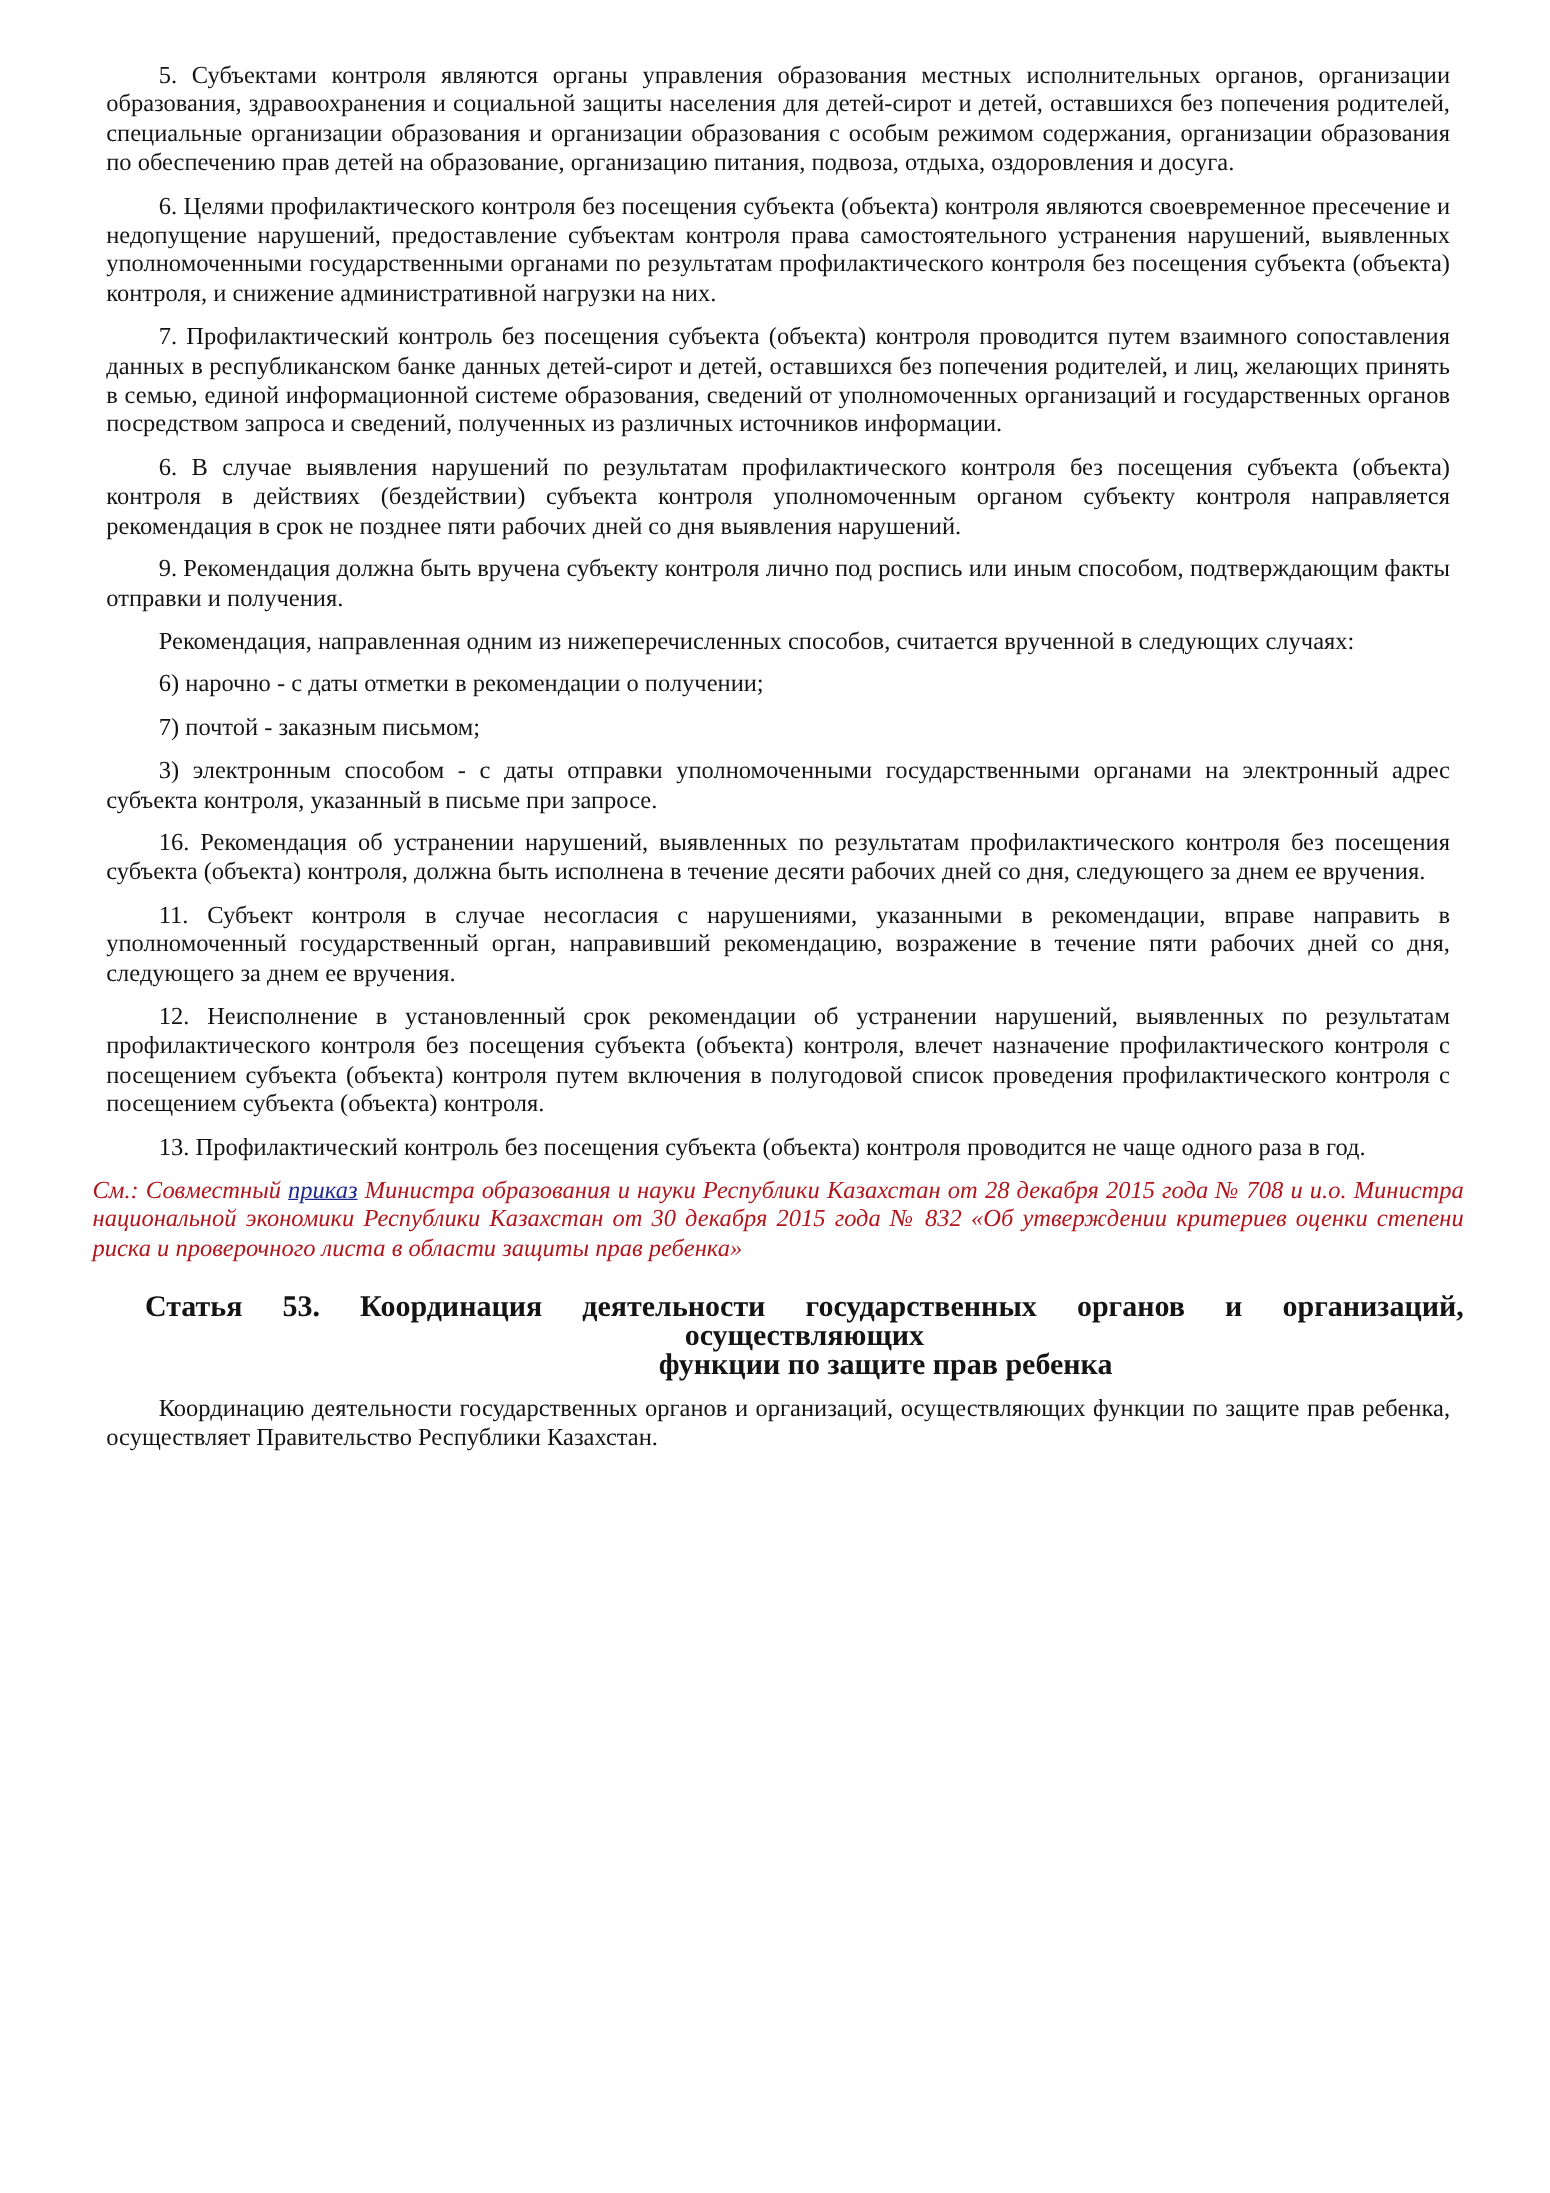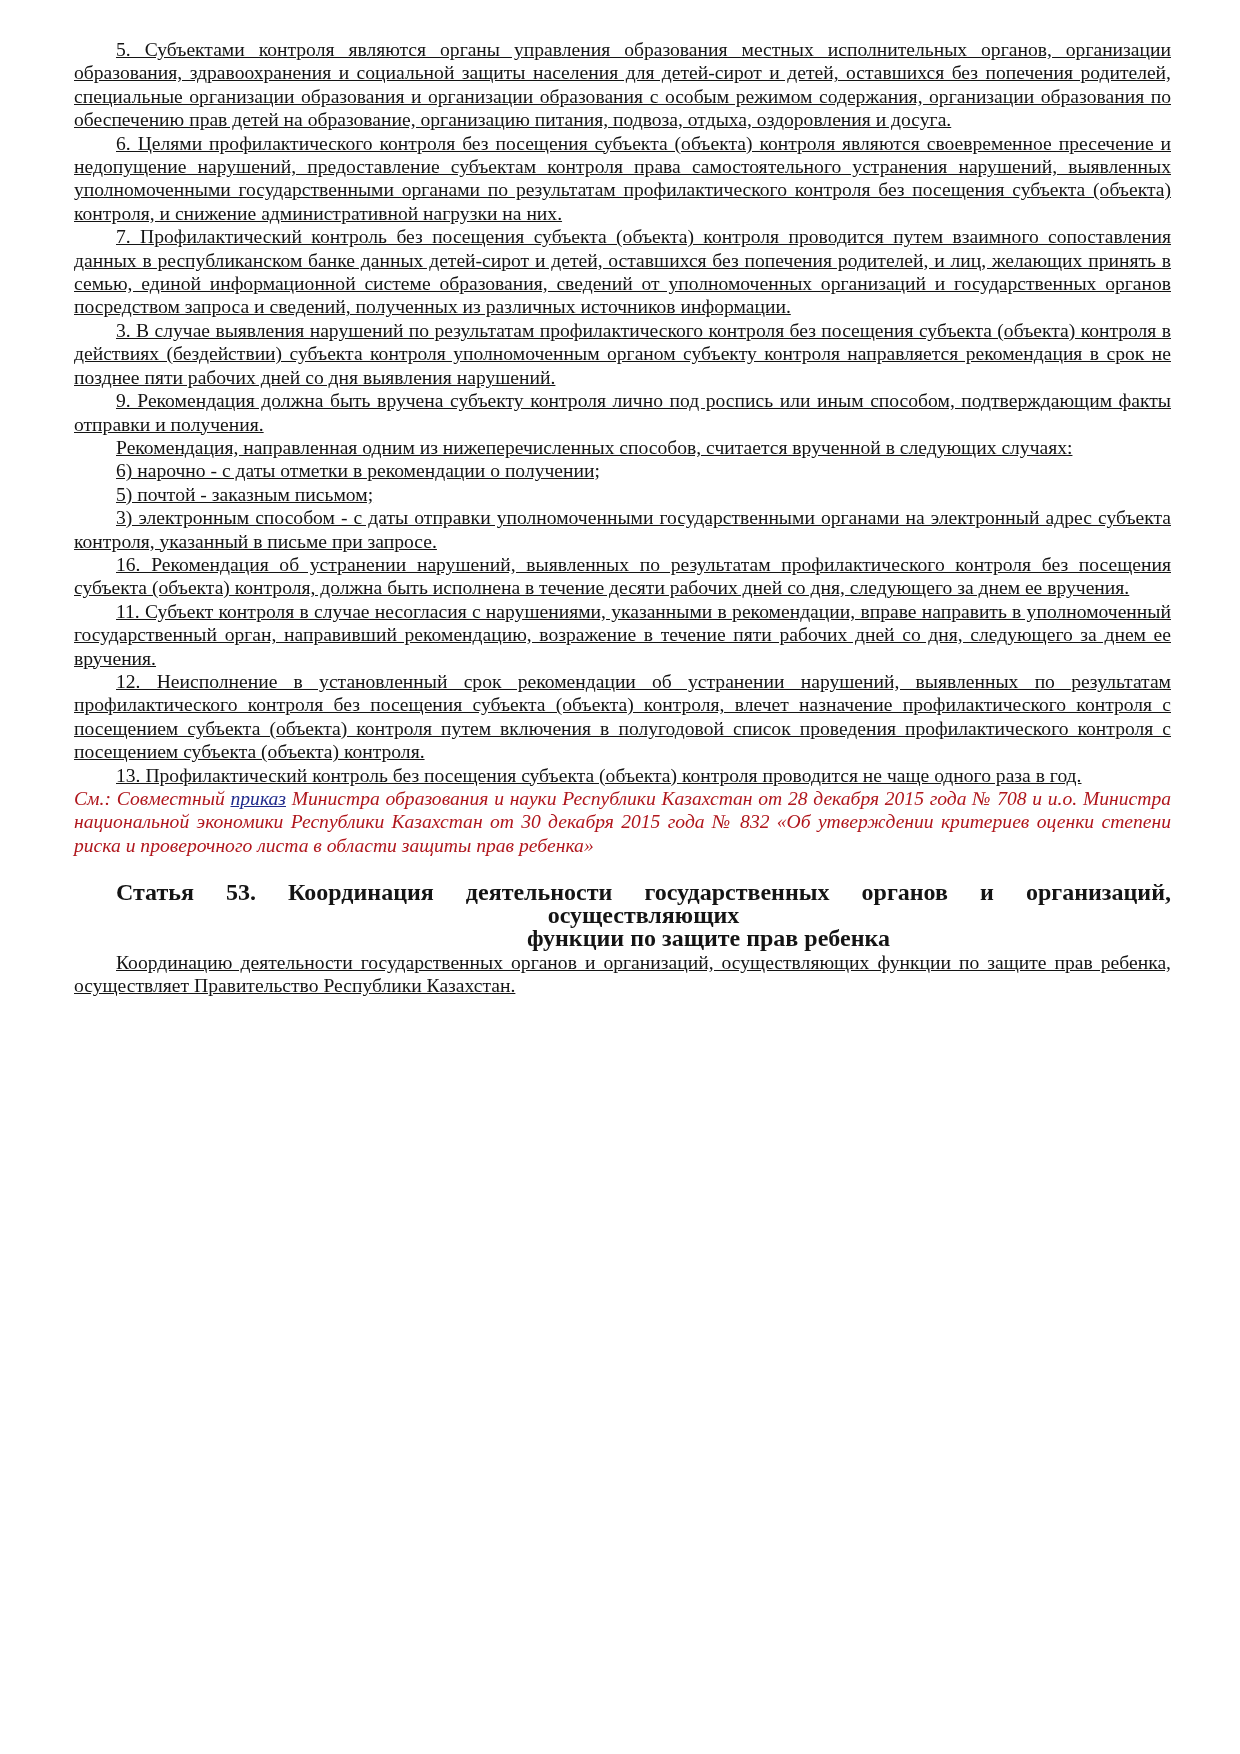--- a/index.html
+++ b/index.html
@@ -18,23 +18,22 @@
       left: 74px;
       top: 38px;
       width: 1097px;
       font-family: "Liberation Serif", serif;
       font-size: 19.6px;
       line-height: 23.4px;
       color: #141414;
       text-align: justify;
     }
     .para {
-      margin: 0;
+      margin: 11px;
       text-indent: 42px;
-      text-decoration: underline;
     }
     .note {
       margin: 0;
       font-style: italic;
       color: #b0161c;
       text-align: justify;
       text-indent: 0;
     }
     .note a {
       color: #1f2a8c;
@@ -57,25 +56,25 @@
     }
   </style>
 </head>
 <body>
 
 <div class="page">
 
   <p class="para">5. Субъектами контроля являются органы управления образования местных исполнительных органов, организации образования, здравоохранения и социальной защиты населения для детей-сирот и детей, оставшихся без попечения родителей, специальные организации образования и организации образования с особым режимом содержания, организации образования по обеспечению прав детей на образование, организацию питания, подвоза, отдыха, оздоровления и досуга.</p>
   <p class="para">6. Целями профилактического контроля без посещения субъекта (объекта) контроля являются своевременное пресечение и недопущение нарушений, предоставление субъектам контроля права самостоятельного устранения нарушений, выявленных уполномоченными государственными органами по результатам профилактического контроля без посещения субъекта (объекта) контроля, и снижение административной нагрузки на них.</p>
   <p class="para">7. Профилактический контроль без посещения субъекта (объекта) контроля проводится путем взаимного сопоставления данных в республиканском банке данных детей-сирот и детей, оставшихся без попечения родителей, и лиц, желающих принять в семью, единой информационной системе образования, сведений от уполномоченных организаций и государственных органов посредством запроса и сведений, полученных из различных источников информации.</p>
-  <p class="para">3. В случае выявления нарушений по результатам профилактического контроля без посещения субъекта (объекта) контроля в действиях (бездействии) субъекта контроля уполномоченным органом субъекту контроля направляется рекомендация в срок не позднее пяти рабочих дней со дня выявления нарушений.</p>
+  <p class="para">6. В случае выявления нарушений по результатам профилактического контроля без посещения субъекта (объекта) контроля в действиях (бездействии) субъекта контроля уполномоченным органом субъекту контроля направляется рекомендация в срок не позднее пяти рабочих дней со дня выявления нарушений.</p>
   <p class="para">9. Рекомендация должна быть вручена субъекту контроля лично под роспись или иным способом, подтверждающим факты отправки и получения.</p>
   <p class="para">Рекомендация, направленная одним из нижеперечисленных способов, считается врученной в следующих случаях:</p>
   <p class="para">6) нарочно - с даты отметки в рекомендации о получении;</p>
-  <p class="para">5) почтой - заказным письмом;</p>
+  <p class="para">7) почтой - заказным письмом;</p>
   <p class="para">3) электронным способом - с даты отправки уполномоченными государственными органами на электронный адрес субъекта контроля, указанный в письме при запросе.</p>
   <p class="para">16. Рекомендация об устранении нарушений, выявленных по результатам профилактического контроля без посещения субъекта (объекта) контроля, должна быть исполнена в течение десяти рабочих дней со дня, следующего за днем ее вручения.</p>
   <p class="para">11. Субъект контроля в случае несогласия с нарушениями, указанными в рекомендации, вправе направить в уполномоченный государственный орган, направивший рекомендацию, возражение в течение пяти рабочих дней со дня, следующего за днем ее вручения.</p>
   <p class="para">12. Неисполнение в установленный срок рекомендации об устранении нарушений, выявленных по результатам профилактического контроля без посещения субъекта (объекта) контроля, влечет назначение профилактического контроля с посещением субъекта (объекта) контроля путем включения в полугодовой список проведения профилактического контроля с посещением субъекта (объекта) контроля.</p>
   <p class="para">13. Профилактический контроль без посещения субъекта (объекта) контроля проводится не чаще одного раза в год.</p>
 
   <p class="note"><span>См.: Совместный </span><a href="#">приказ</a><span> Министра образования и науки Республики Казахстан от 28 декабря 2015 года № 708 и и.о. Министра национальной экономики Республики Казахстан от 30 декабря 2015 года № 832 «Об утверждении критериев оценки степени риска и проверочного листа в области защиты прав ребенка»</span></p>
 
   <div class="spacer"></div>
 

